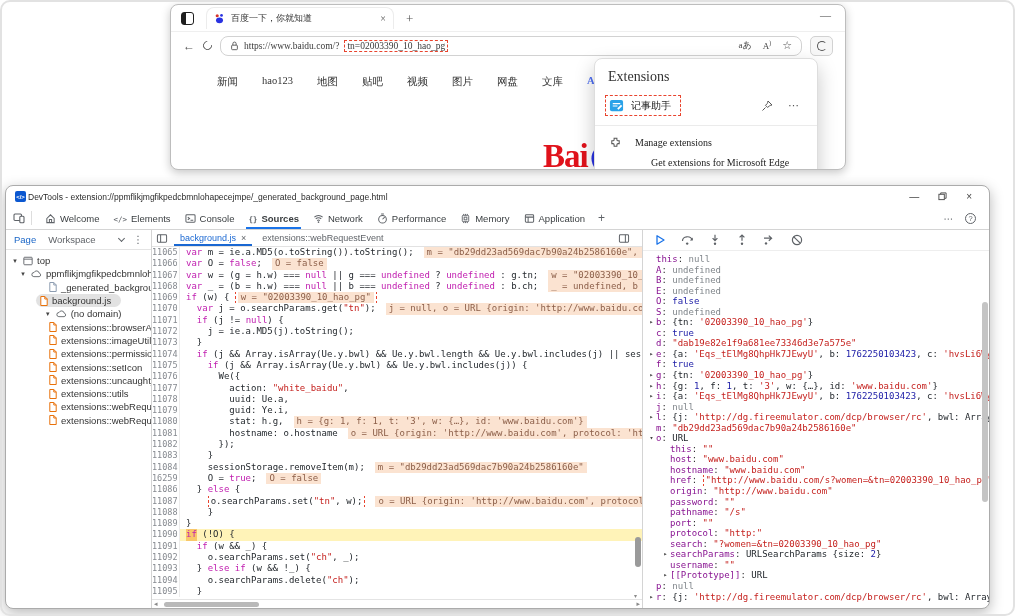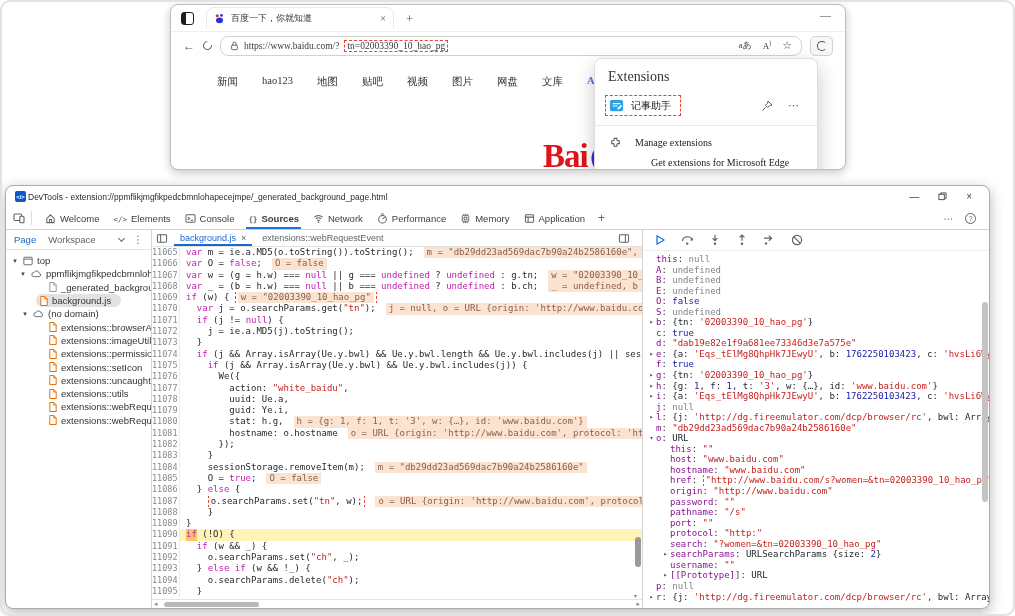--- a/index.html
+++ b/index.html
@@ -350,21 +350,21 @@
           </div>
           <div class="tree-row sel" style="margin-left: 30px; padding-left: 4px;">
             <span>
               <svg width="8" height="10" viewBox="0 0 8 10">
                 <path d="M.8.5h4L7.2 2.9v6.6H.8z" fill="#fff" stroke="#e8710a" stroke-width="1"></path>
                 <path d="M4.8.5V3h2.4" fill="none" stroke="#e8710a" stroke-width="1"></path>
               </svg>
             </span>
             <span>background.js</span>
           </div>
-          <div class="tree-row" style="padding-left: 15px;">
+          <div class="tree-row" style="padding-left: 8px; justify-content: center;">
             <span class="tree-arrow">▾</span>
             <span>
               <svg width="11" height="9" viewBox="0 0 12 10">
                 <path d="M3 8.5a2.3 2.3 0 0 1 .3-4.6A3 3 0 0 1 9 4.6a2 2 0 0 1 0 3.9z" fill="none" stroke="#5f6368" stroke-width="1"></path>
               </svg>
             </span>
             <span>(no domain)</span>
           </div>
           <div class="tree-row" style="padding-left: 31px;">
             <span class="tree-spacer"></span>
@@ -546,21 +546,21 @@
           </div>
           <div class="code-line">
             <span class="ln">11083</span>
             <span class="lc"><span class="tok-d">    }</span></span>
           </div>
           <div class="code-line">
             <span class="ln">11084</span>
             <span class="lc"><span class="tok-d">    sessionStorage.removeItem(m);</span><span class="eval">m = "db29dd23ad569dac7b90a24b2586160e"</span></span>
           </div>
           <div class="code-line">
-            <span class="ln">11085</span>
+            <span class="ln">16259</span>
             <span class="lc"><span class="tok-d">    O = </span><span class="tok-k">true</span><span class="tok-d">;</span><span class="eval">O = false</span></span>
           </div>
           <div class="code-line">
             <span class="ln">11086</span>
             <span class="lc"><span class="tok-d">  } </span><span class="tok-k">else</span><span class="tok-d"> {</span></span>
           </div>
           <div class="code-line">
             <span class="ln">11087</span>
             <span class="lc"><span class="tok-d">    </span><span class="box-red"><span class="tok-d">o.searchParams.set(</span><span class="tok-s">"tn"</span><span class="tok-d">, w);</span></span><span class="eval">o = URL {origin: 'http://www.baidu.com', protocol: 'ht</span></span>
           </div>

